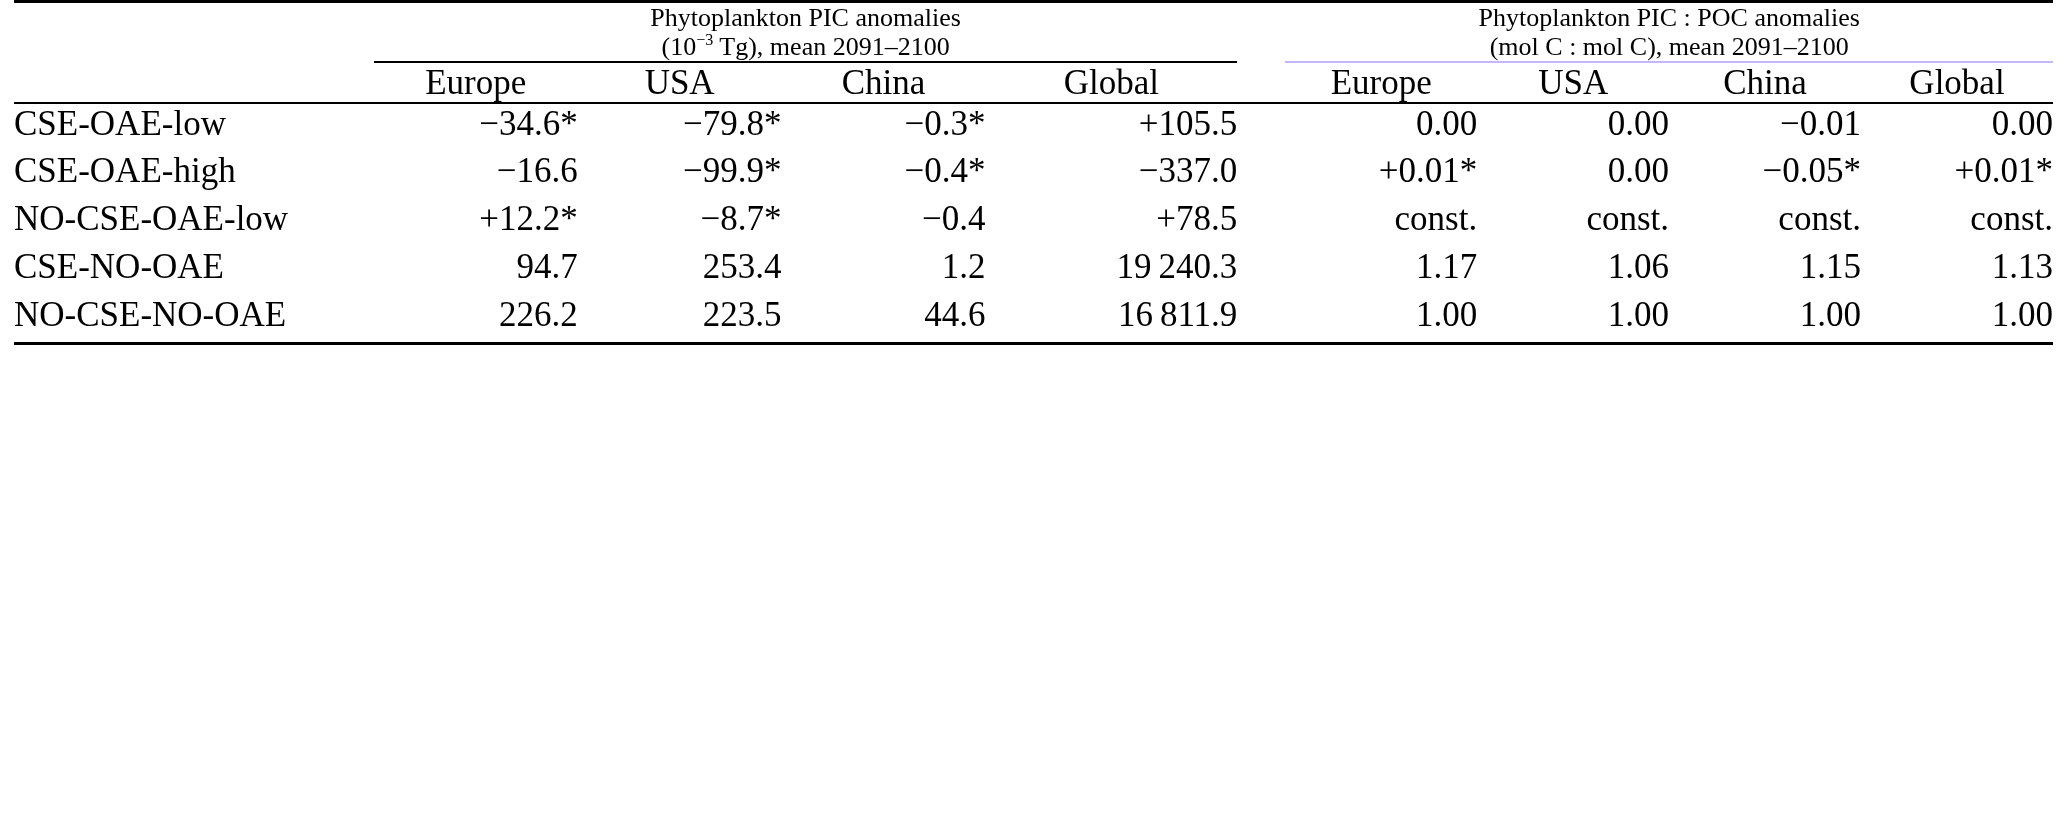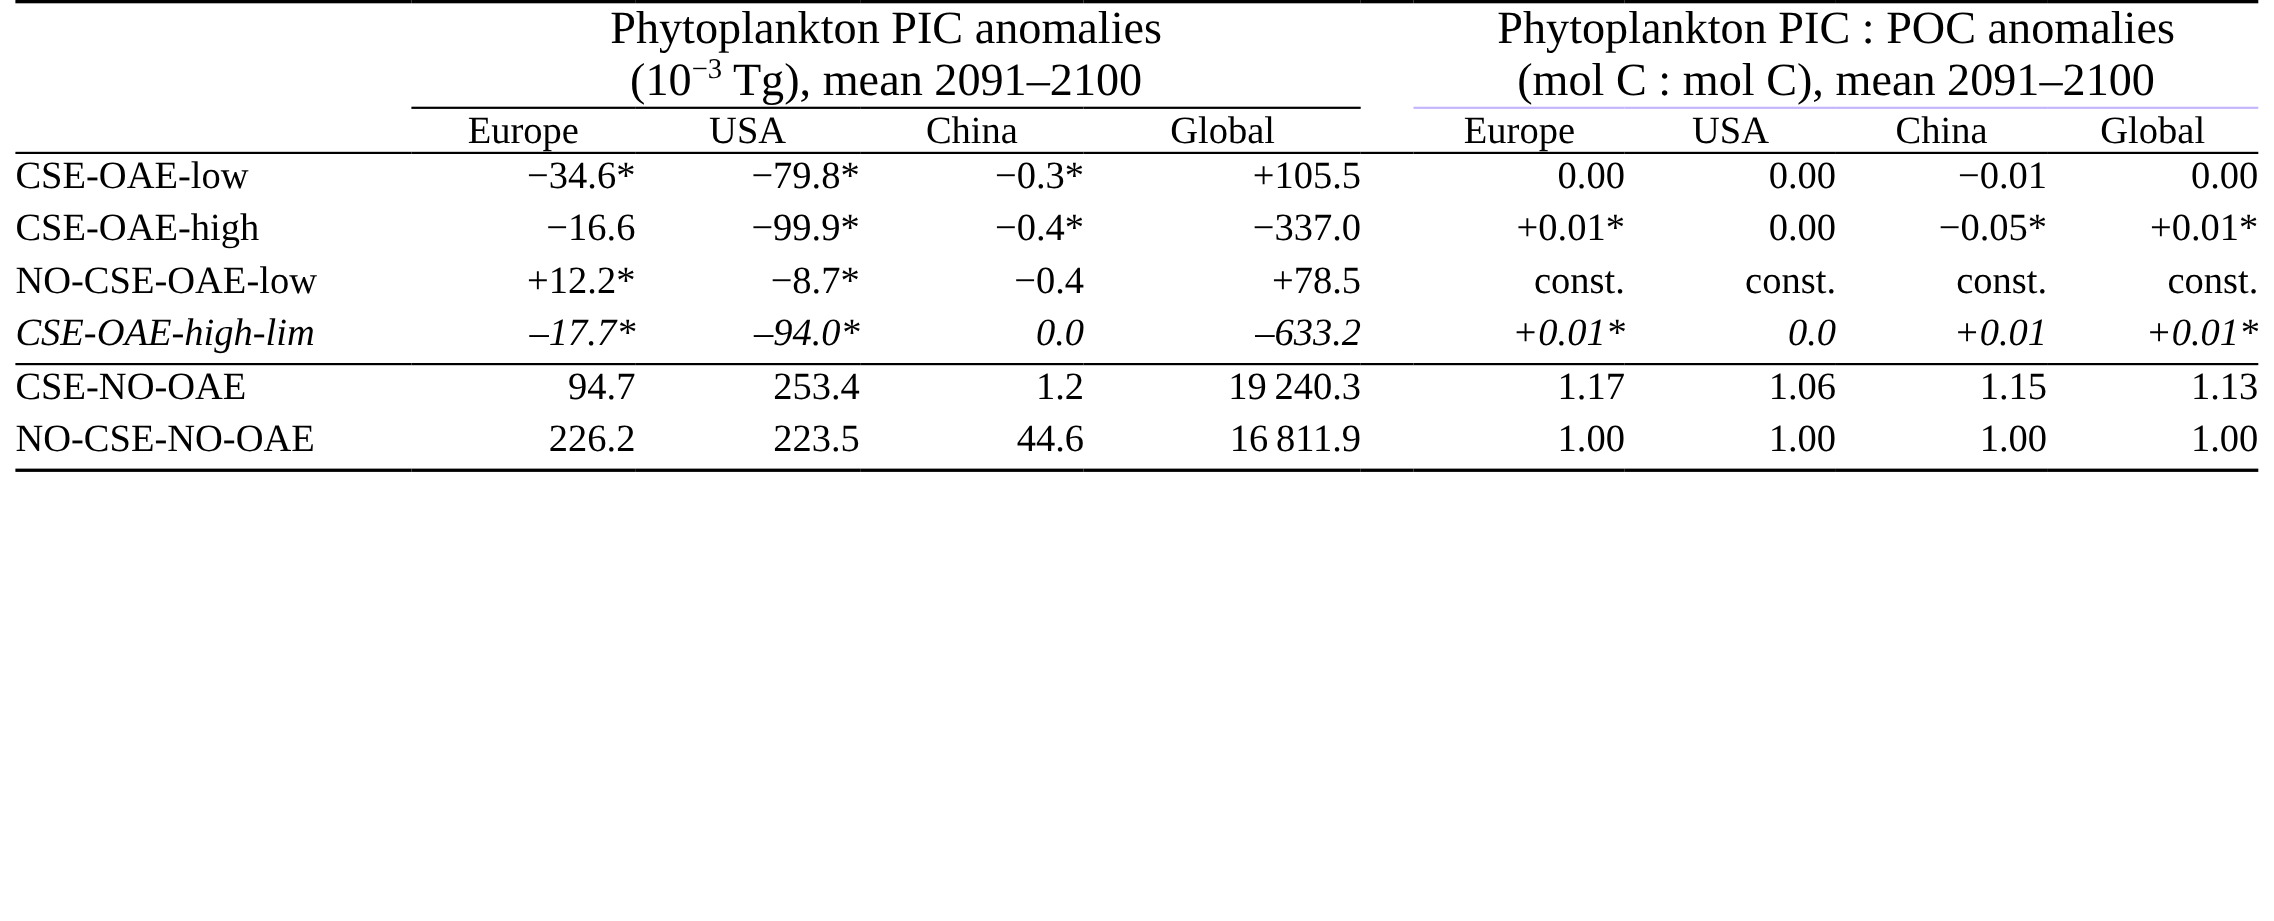--- a/index.html
+++ b/index.html
@@ -32,21 +32,21 @@
     font-weight: normal;
     vertical-align: baseline;
   }
   
   .rule-top td { border-top: 3px solid #000; }
   .rule-thick td { border-bottom: 3px solid #000; font-family: Liberation Serif, serif; }
   .rule-thin td { border-bottom: 2px solid #000; }
 
   .grp-head {
     text-align: center;
-    font-size: 42px;
+    font-size: 26px;
     padding-bottom: 6px;
   }
   .grp-head .l2 { display: block; }
   .spacer-col { width: 40px; }
   .rowlab {
     text-align: left;
     white-space: nowrap;
     padding-right: 10px;
   }
   .num {
@@ -163,32 +163,20 @@
       <td class="num">−0.4</td>
       <td class="num">+78.5</td>
       <td></td>
       <td class="txt">const.</td>
       <td class="txt">const.</td>
       <td class="txt">const.</td>
       <td class="txt">const.</td>
     </tr>
 
 
-    <tr class="cell-h rule-thin">
-      <td class="rowlab italic pad-bot">CSE-OAE-high-lim</td>
-      <td class="num italic pad-bot">–17.7*</td>
-      <td class="num italic pad-bot">–94.0*</td>
-      <td class="num italic pad-bot">0.0</td>
-      <td class="num italic pad-bot">–633.2</td>
-      <td></td>
-      <td class="txt italic pad-bot">+0.01*</td>
-      <td class="txt italic pad-bot">0.0</td>
-      <td class="txt italic pad-bot">+0.01</td>
-      <td class="txt italic pad-bot">+0.01*</td>
-    </tr>
 
 
     <tr class="cell-h">
       <td class="rowlab pad-top">CSE-NO-OAE</td>
       <td class="num pad-top">94.7</td>
       <td class="num pad-top">253.4</td>
       <td class="num pad-top">1.2</td>
       <td class="num pad-top">19 240.3</td>
       <td></td>
       <td class="txt pad-top">1.17</td>

